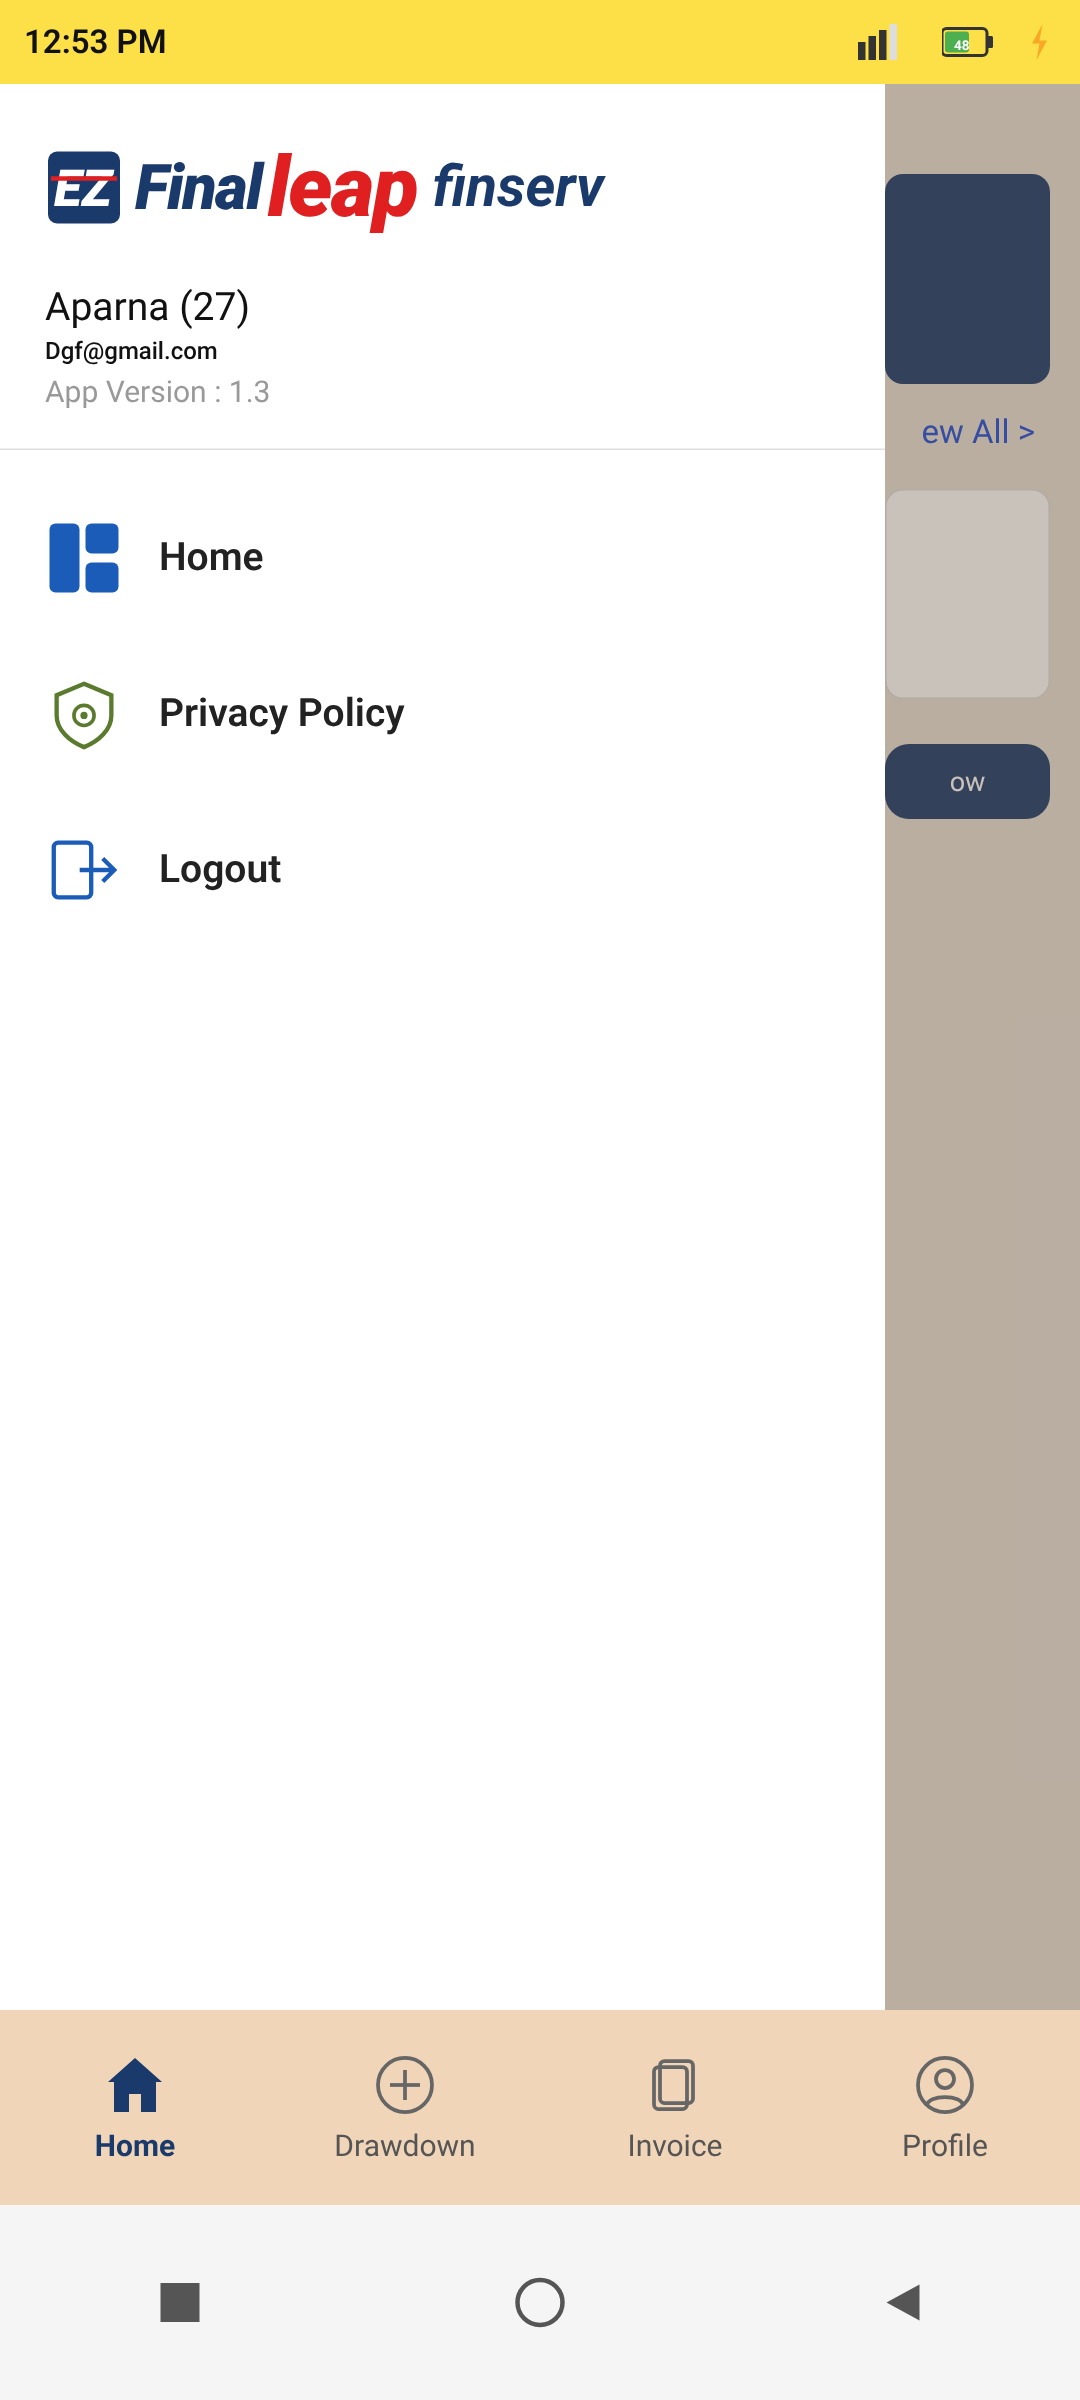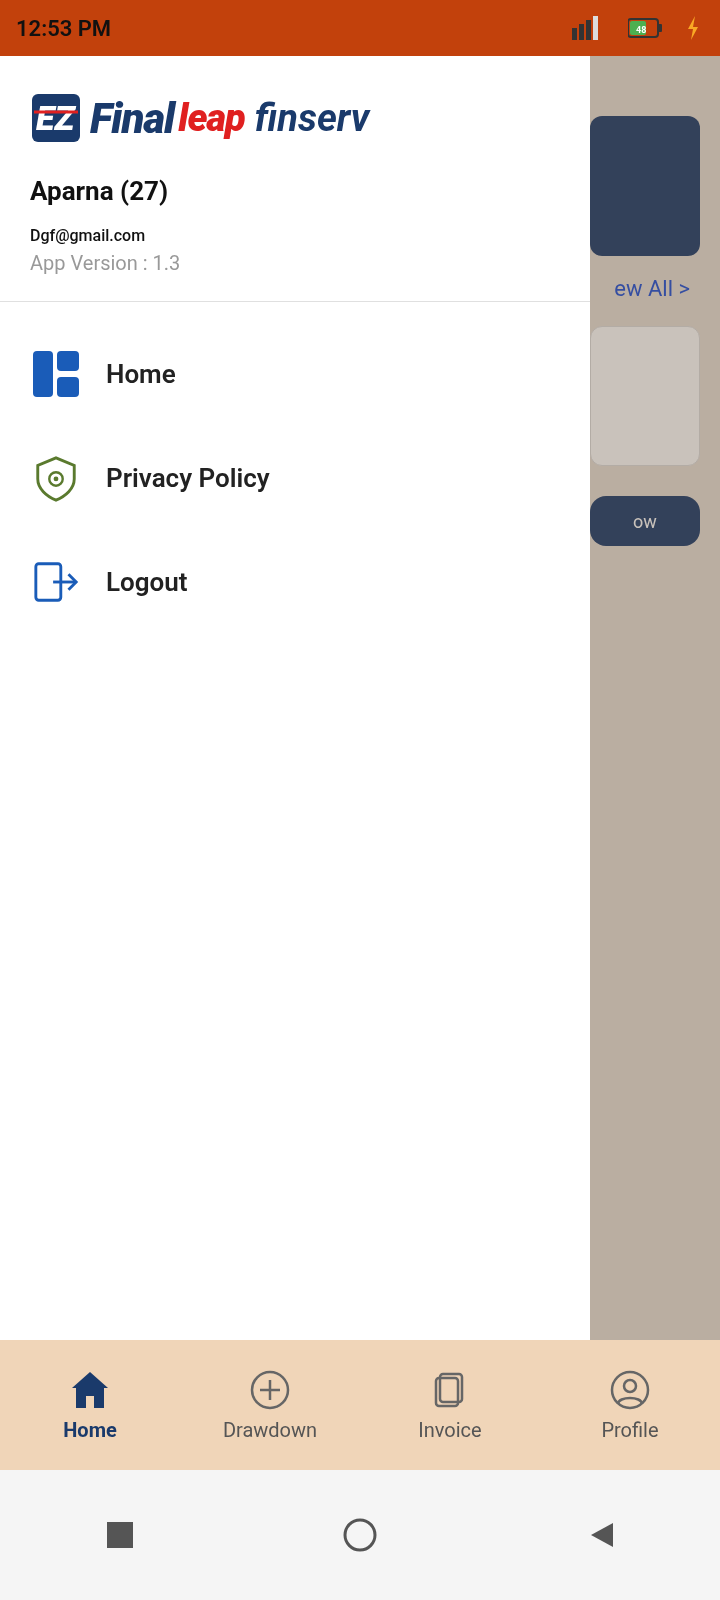--- a/index.html
+++ b/index.html
@@ -10,21 +10,21 @@
       font-family: 'Roboto', Arial, sans-serif;
       background: #c8b09a;
       position: relative;
       overflow: hidden;
     }
 
     
     .status-bar {
       width: 720px;
       height: 56px;
-      background: #c2410c;
+      background: #fde047;
       display: flex;
       align-items: center;
       justify-content: space-between;
       padding: 0 16px;
       position: relative;
       z-index: 100;
     }
     .status-bar-left {
       font-size: 22px;
       font-weight: 600;
@@ -126,43 +126,43 @@
       margin-right: 4px;
     }
     .logo-text-final {
       font-size: 42px;
       font-weight: 900;
       color: #1a3a6b;
       font-style: italic;
       letter-spacing: -1px;
     }
     .logo-text-leap {
-      font-size: 38px;
+      font-size: 56px;
       font-weight: 900;
       color: #e02020;
       font-style: italic;
       letter-spacing: -1px;
     }
     .logo-text-finserv {
       font-size: 38px;
       font-weight: 700;
       color: #1a3a6b;
       font-style: italic;
       margin-left: 6px;
     }
 
     
     .drawer-user-info {
       padding: 8px 30px 16px 30px;
     }
     .user-name {
       font-size: 26px;
-      font-weight: 700;
+      font-weight: 400;
       color: #111;
-      margin-bottom: 20px;
+      margin-bottom: 4px;
     }
     .user-email {
       font-size: 16px;
       font-weight: 500;
       color: #111;
       margin-bottom: 6px;
     }
     .app-version {
       font-size: 20px;
       color: #999;

